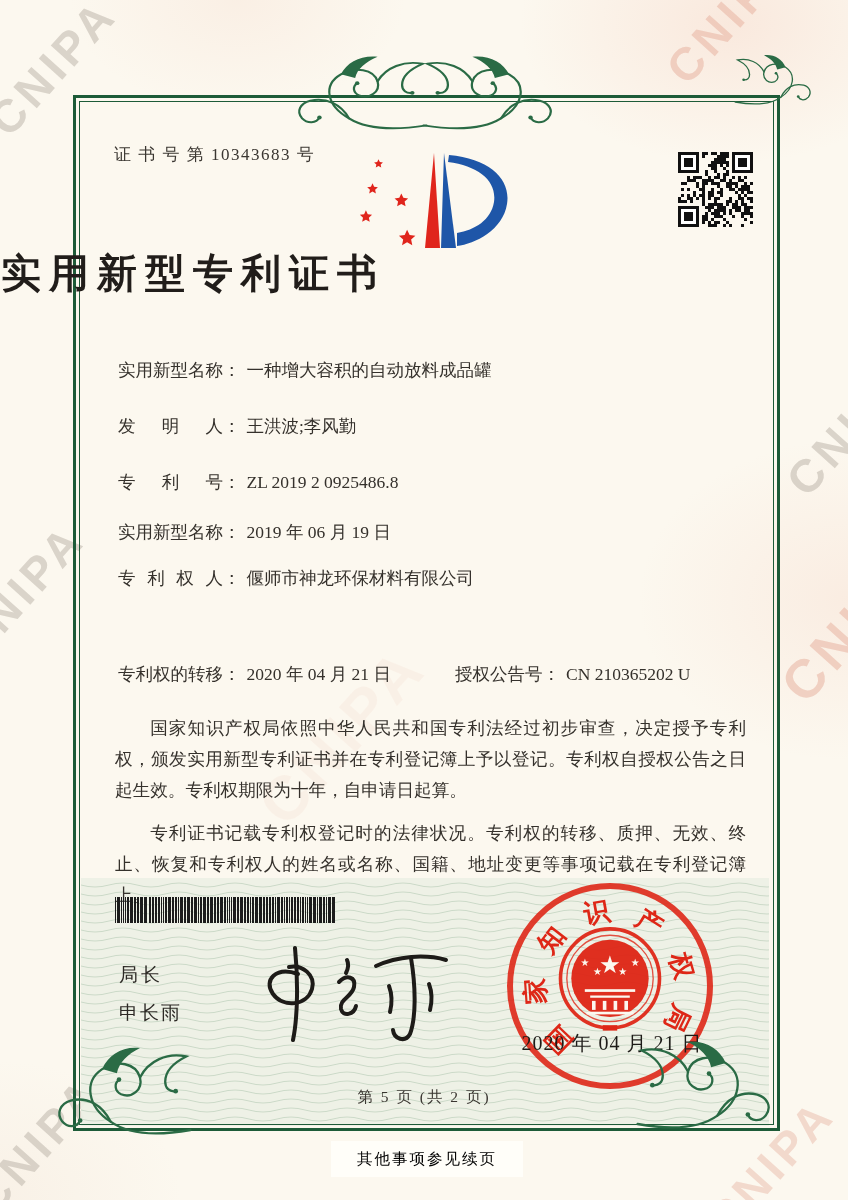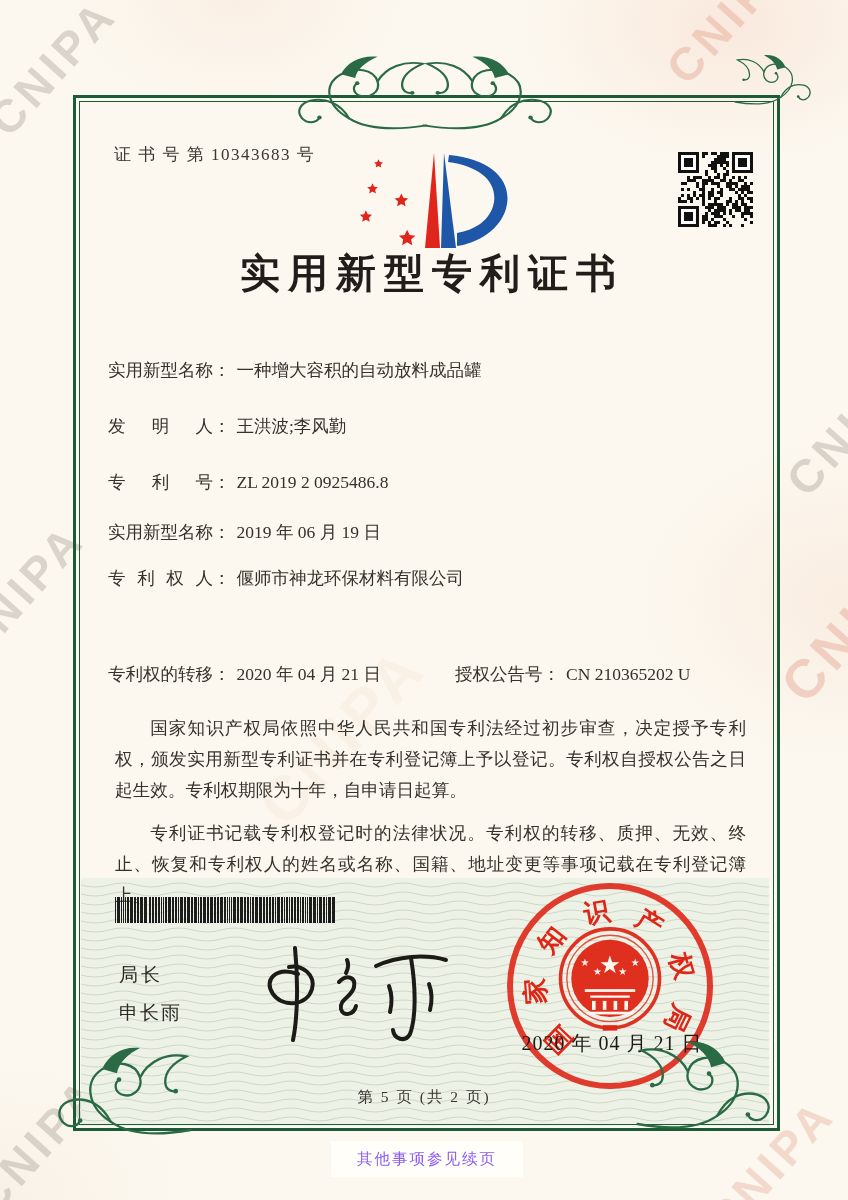--- a/index.html
+++ b/index.html
@@ -13,23 +13,23 @@
       radial-gradient(ellipse 260px 200px at 0% 100%, rgba(228,198,178,.14), transparent 70%),
       #fcf8ef;
   }
   .wm{position:absolute;font-family:"Liberation Sans","DejaVu Sans",sans-serif;font-weight:700;
       font-size:46px;letter-spacing:5px;transform:rotate(-48deg);user-select:none;white-space:nowrap;}
   .wm.gray{color:#b9b1a6;opacity:.5;}
   .wm.pink{color:#e8b4a2;opacity:.55;}
   .frame-outer{position:absolute;left:73px;top:95px;width:701px;height:1030px;border:3px solid #1d5b38;z-index:3;}
   .frame-inner{position:absolute;inset:3px;border:1px solid #1d5b38;}
   .certno{position:absolute;left:114px;top:143px;font-size:17px;letter-spacing:1.5px;color:#3a3631;z-index:4;}
-  .title{position:absolute;left:16px;right:0;top:246px;text-align:center;font-size:40px;font-weight:700;
+  .title{position:absolute;left:1px;right:0;top:246px;font-size:40px;font-weight:700;
          letter-spacing:8px;color:#211d1a;z-index:4;}
-  .frow{position:absolute;left:108px;font-size:17.5px;color:#35312c;z-index:4;white-space:nowrap;}
+  .frow{position:absolute;left:118px;font-size:17.5px;color:#35312c;z-index:4;white-space:nowrap;}
   .flabel{display:inline-block;width:105px;text-align:justify;text-align-last:justify;vertical-align:top;}
   .fvalue{padding-left:6px;}
   .frow2{position:absolute;left:455px;font-size:17.5px;color:#35312c;z-index:4;white-space:nowrap;}
   .paras{position:absolute;left:103px;width:655px;top:701px;font-size:17.6px;line-height:31px;
          text-align:justify;color:#35312c;z-index:4;}
   .paras p{margin:12px;text-indent:2em;}
   .band{position:absolute;left:81px;top:878px;z-index:1;}
   .bc{position:absolute;left:115px;top:897px;z-index:4;}
   .sig-role{position:absolute;left:119px;top:962px;font-size:19px;letter-spacing:3px;color:#2c2925;z-index:4;}
   .sig-name{position:absolute;left:119px;top:1000px;font-size:19px;letter-spacing:2px;color:#2c2925;z-index:4;}
@@ -38,21 +38,21 @@
         border-radius:50%;z-index:5;}
   .seal-inner{position:absolute;left:-6px;top:-6px;width:206px;height:206px;}
   .seal-char{position:absolute;width:28px;height:30px;font-size:26px;font-weight:700;color:#de2717;
              text-align:center;line-height:30px;}
   .seal-emblem{position:absolute;left:43px;top:33px;}
   .seal-date{position:absolute;left:505px;top:1030px;width:214px;text-align:center;font-size:20px;
              letter-spacing:1px;color:#1d1b18;z-index:6;white-space:nowrap;}
   .pageinfo{position:absolute;left:0;right:0;top:1087px;text-align:center;font-size:15.5px;
             letter-spacing:2px;color:#3a3631;z-index:4;}
   .contnote{position:absolute;left:331px;top:1141px;width:192px;height:36px;background:#fffef9;
-            text-align:center;line-height:36px;font-size:15.5px;letter-spacing:2px;color:#8b5cf6;z-index:4;font-family:Liberation Serif, serif;}
+            text-align:center;line-height:36px;font-size:15.5px;letter-spacing:2px;color:#000000;z-index:4;font-family:Liberation Serif, serif;}
   .ornaments{position:absolute;left:0;top:0;z-index:6;pointer-events:none;}
   .logo{position:absolute;left:345px;top:136px;z-index:4;}
   .qr{position:absolute;left:678px;top:152px;z-index:4;}
 </style>
 </head>
 <body>
 
 <div class="page">
 
   <div class="wm gray" style="left:-30px;top:40px;">CNIPA</div>

